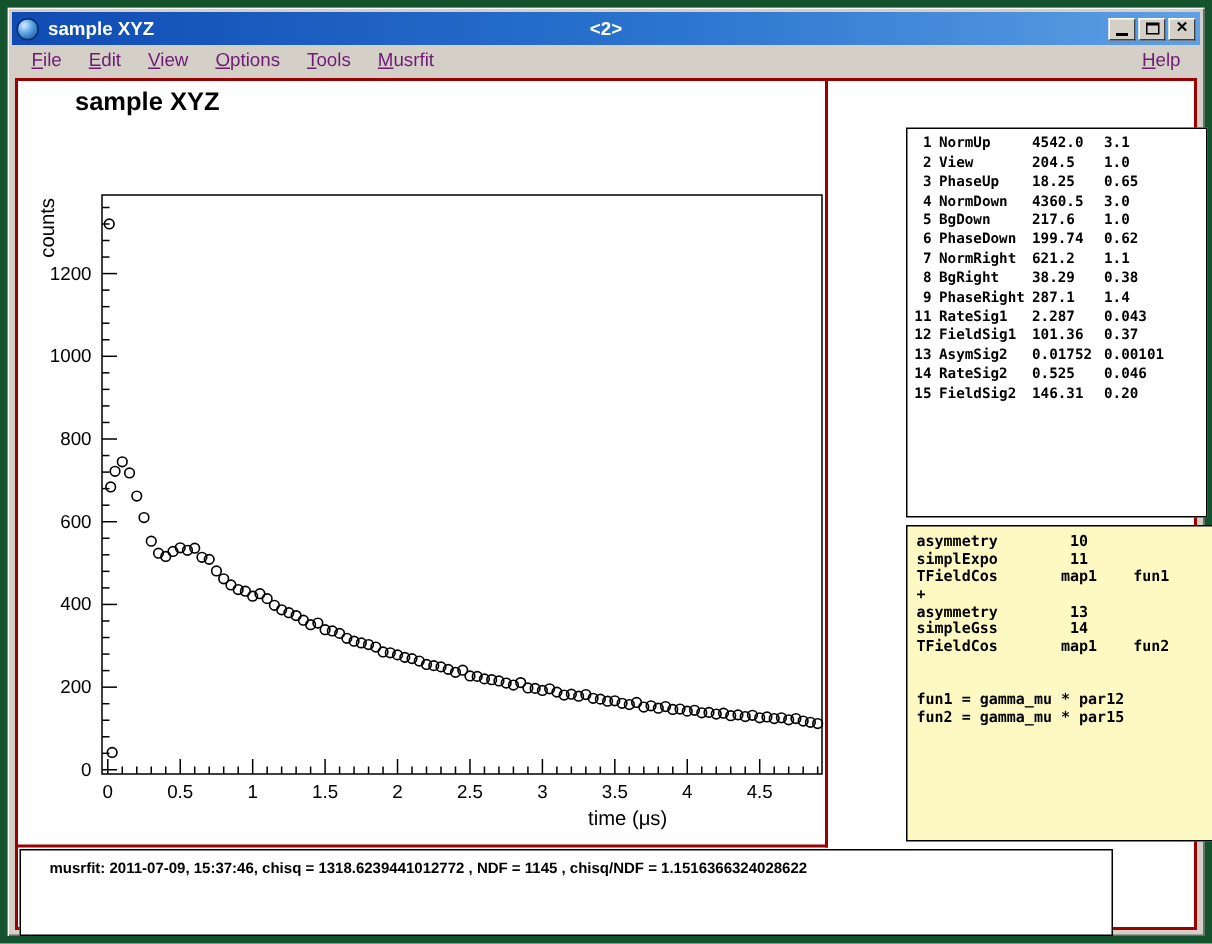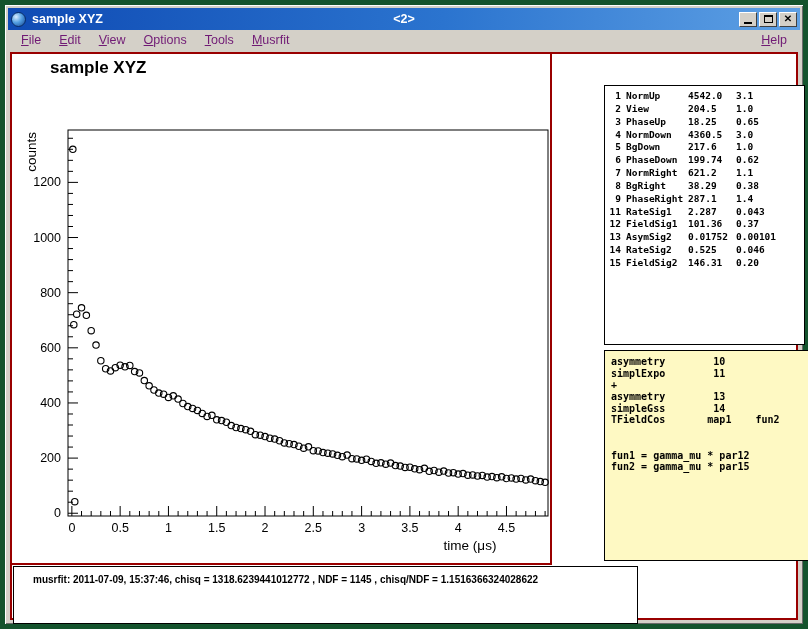--- a/index.html
+++ b/index.html
@@ -34,39 +34,39 @@
   
   .canvas { position:absolute; left:5px; right:5px; top:47px; bottom:4px;
             background:#fff; border:2px solid #990000; }
   
   .plot-pad { position:absolute; left:0; top:0; width:540px; height:511px;
               border-right:2px solid #990000; border-bottom:2px solid #990000; background:#fff; }
   .plot-title { position:absolute; left:38px; top:4px; font-size:17px; font-weight:bold; color:#000; white-space:nowrap; }
   #plot-svg { position:absolute; left:0; top:0; font-family:"Liberation Sans",sans-serif; }
   .ylabel { position:absolute; left:12px; top:78px; writing-mode:vertical-rl; transform:rotate(180deg);
             font-size:13.5px; color:#000; }
-  .xlabel { position:absolute; left:380px; top:484px; width:156px; text-align:center;
+  .xlabel { position:absolute; left:380px; top:484px; width:156px; text-align:left;
             font-size:13.5px; color:#000; white-space:nowrap; }
   
   .stats-box { position:absolute; left:592px; top:31px; width:201px; height:260px;
                border:1px solid #000; background:#fff; padding:4px 3px; overflow:hidden;
                font-family:"DejaVu Sans Mono", monospace; font-size:9.5px; font-weight:bold;
                line-height:12.85px; color:#000; }
   .param-row { display:flex; white-space:nowrap; }
   .p-id   { width:13px; text-align:right; flex:0 0 auto; }
   .p-name { width:62px; margin-left:5px; flex:0 0 auto; }
   .p-val  { width:48px; flex:0 0 auto; }
   .p-err  { flex:1; }
   
   .theory-box { position:absolute; left:592px; top:296px; width:208px; height:211px;
                 border:1px solid #000; background:#fef9c3; padding:5px 6px; overflow:hidden;
                 font-family:"DejaVu Sans Mono", monospace; font-size:10px; font-weight:bold; color:#000; }
   .theory-line { height:11.7px; white-space:pre; }
   
-  .footer-box { position:absolute; left:1px; top:512px; width:625px; height:58px;
+  .footer-box { position:absolute; left:1px; top:512px; width:729px; height:58px;
                 border:1px solid #000; background:#fff; color:#000; }
   .fit-info { position:absolute; left:19px; top:7px; font-size:10px; font-weight:bold; white-space:nowrap; }
   .legend-row { position:absolute; left:0; top:38px; right:0; height:14px; }
   .legend-marker { position:absolute; left:95px; top:3px; width:7px; height:7px;
                    border:1px solid #000; border-radius:50%; background:transparent; }
   .legend-text { position:absolute; left:190px; top:1px; font-size:9.5px; font-weight:bold; white-space:nowrap; }
 </style>
 </head>
 <body>
 
@@ -422,20 +422,21 @@
           <span class="p-err">0.20</span>
         </div>
       </div>
 
     <div class="theory-box">
 
         <div class="theory-line">asymmetry        10</div>
 
         <div class="theory-line">simplExpo        11</div>
 
+        <div class="theory-line">TFieldCos       map1    fun1</div>
 
         <div class="theory-line">+</div>
 
         <div class="theory-line">asymmetry        13</div>
 
         <div class="theory-line">simpleGss        14</div>
 
         <div class="theory-line">TFieldCos       map1    fun2</div>
 
         <div class="theory-line"></div>

